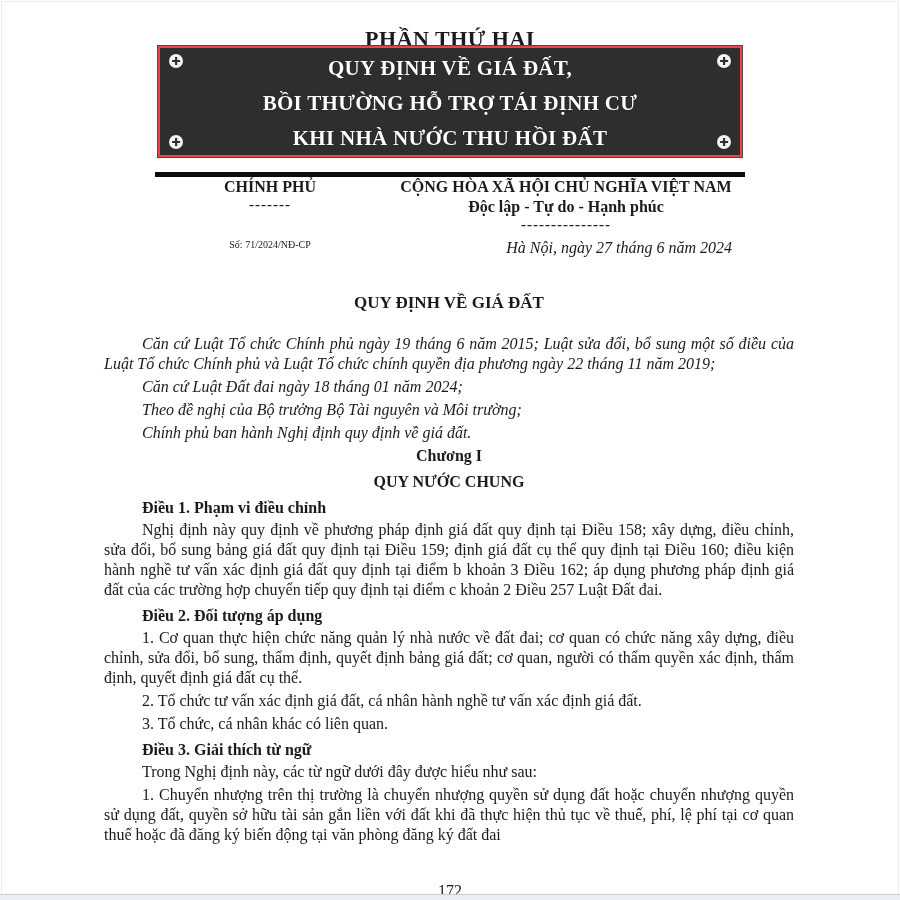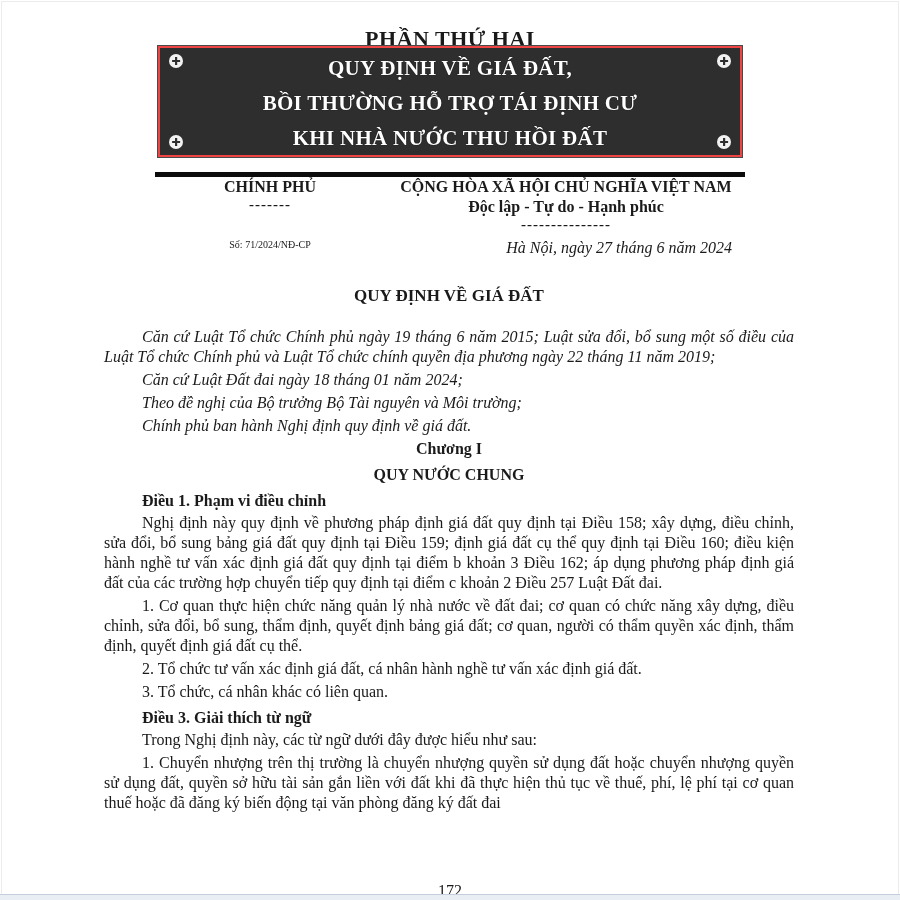--- a/index.html
+++ b/index.html
@@ -81,21 +81,21 @@
     text-align: right; padding-right: 8px;
     font-size: 16px; font-style: italic;
   }
 
   
   .main {
     position: absolute; top: 286px; left: 104px; right: 106px;
     font-size: 16px; line-height: 20px;
   }
   .doc-type { text-align: center; font-weight: bold; font-size: 16.5px; }
-  .doc-subject { text-align: center; font-weight: bold; font-size: 17px; }
+  .doc-subject { text-align: center; font-weight: bold; font-size: 17px; margin-top: 7px; }
   .preamble-wrap { margin-top: 21px; }
   .preamble-p {
     font-style: italic;
     text-align: justify;
     text-indent: 38px;
     margin-bottom: 3px;
   }
   .chapter-number { text-align: center; font-weight: bold; }
   .chapter-title  { text-align: center; font-weight: bold; margin-top: 6px; }
   .art-heading {
@@ -164,20 +164,21 @@
 
   <div class="chapter-number">Chương I</div>
   <div class="chapter-title">QUY NƯỚC CHUNG</div>
 
   <div>
     <div class="art-heading">Điều 1. Phạm vi điều chỉnh</div>
     <p class="para">Nghị định này quy định về phương pháp định giá đất quy định tại Điều 158; xây dựng, điều chỉnh, sửa đổi, bổ sung bảng giá đất quy định tại Điều 159; định giá đất cụ thể quy định tại Điều 160; điều kiện hành nghề tư vấn xác định giá đất quy định tại điểm b khoản 3 Điều 162; áp dụng phương pháp định giá đất của các trường hợp chuyển tiếp quy định tại điểm c khoản 2 Điều 257 Luật Đất đai.</p>
   </div>
 
   <div>
+    <div class="art-heading">Điều 2. Đối tượng áp dụng</div>
     <p class="para">1. Cơ quan thực hiện chức năng quản lý nhà nước về đất đai; cơ quan có chức năng xây dựng, điều chỉnh, sửa đổi, bổ sung, thẩm định, quyết định bảng giá đất; cơ quan, người có thẩm quyền xác định, thẩm định, quyết định giá đất cụ thể.</p>
     <p class="para">2. Tổ chức tư vấn xác định giá đất, cá nhân hành nghề tư vấn xác định giá đất.</p>
     <p class="para">3. Tổ chức, cá nhân khác có liên quan.</p>
   </div>
 
   <div>
     <div class="art-heading">Điều 3. Giải thích từ ngữ</div>
     <p class="para">Trong Nghị định này, các từ ngữ dưới đây được hiểu như sau:</p>
     <p class="para">1. Chuyển nhượng trên thị trường là chuyển nhượng quyền sử dụng đất hoặc chuyển nhượng quyền sử dụng đất, quyền sở hữu tài sản gắn liền với đất khi đã thực hiện thủ tục về thuế, phí, lệ phí tại cơ quan thuế hoặc đã đăng ký biến động tại văn phòng đăng ký đất đai</p>
   </div>

